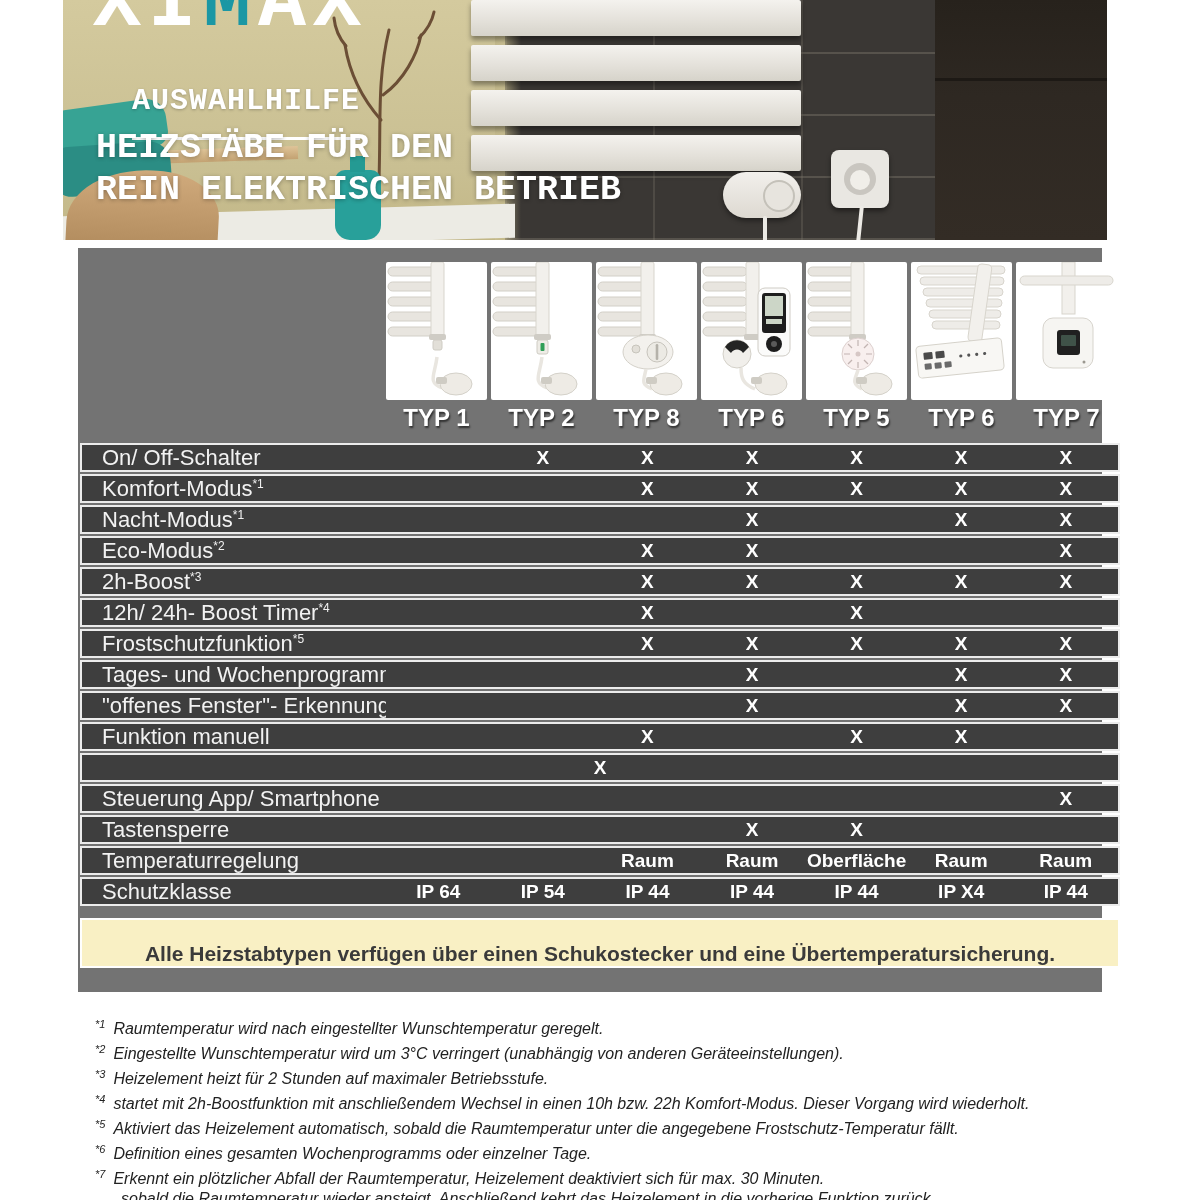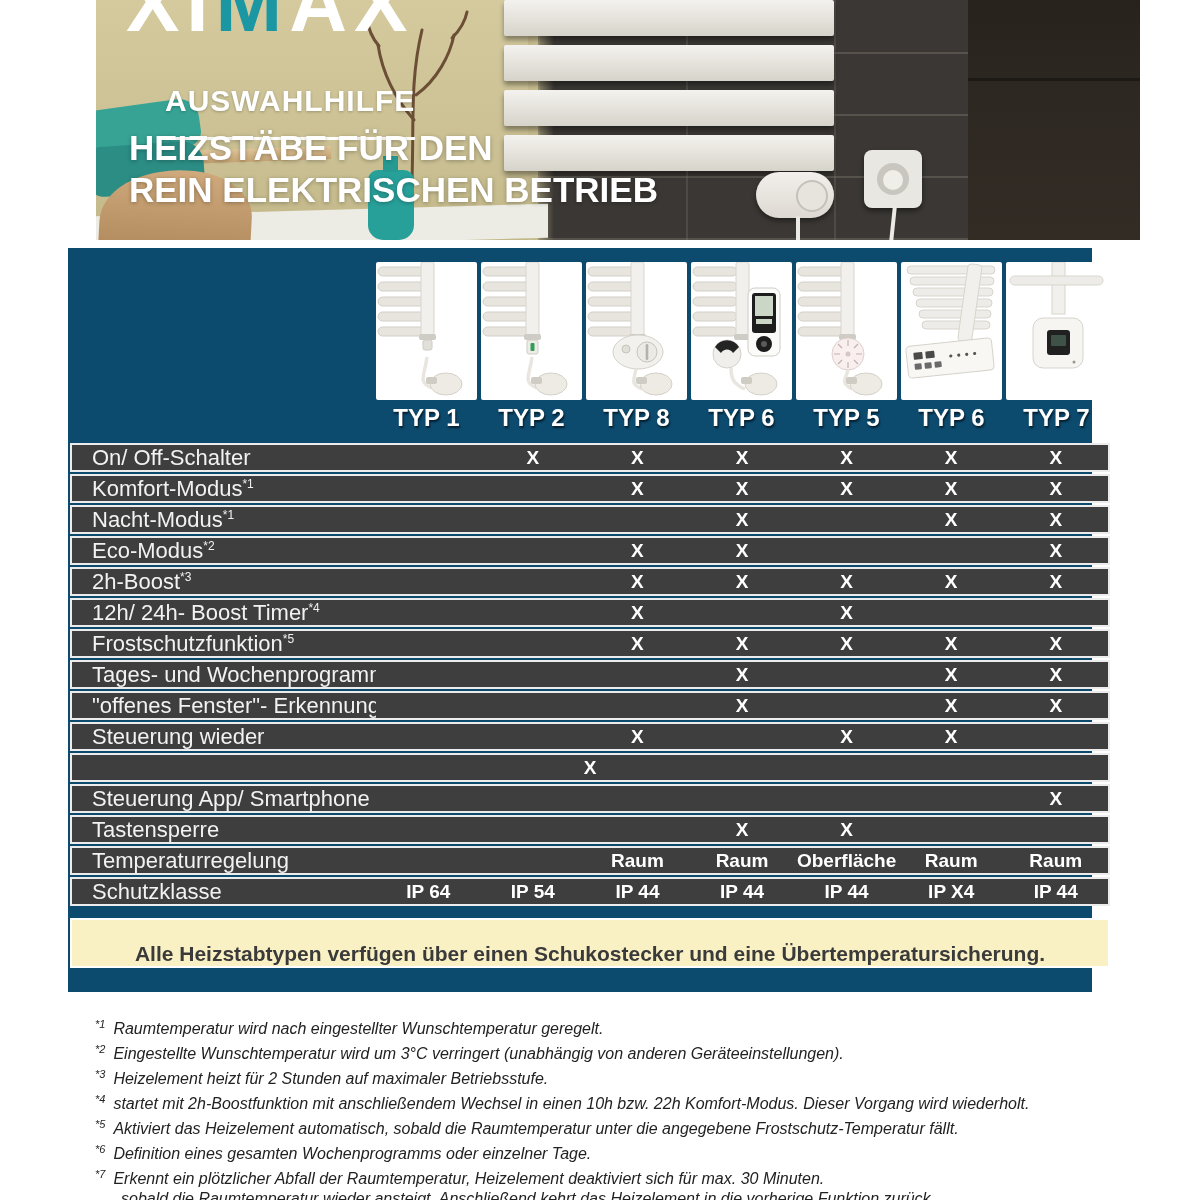--- a/index.html
+++ b/index.html
@@ -1,22 +1,22 @@
 <!DOCTYPE html>
 <html><head>
 <meta charset="utf-8">
 <style>
   * { margin:0; padding:0; box-sizing:border-box; }
   body { background:#fff; }
   .page { position:relative; width:1200px; height:1200px; overflow:hidden; background:#fff;
           font-family:"Liberation Sans", sans-serif; }
 
   
-  .hero { position:absolute; left:96px; top:0; width:1044px; height:240px; overflow:hidden;
-          background:linear-gradient(180deg,#d4ca9e 0%, #c9bf92 70%, #c2b787 100%); }
+  .hero { position:absolute; left:63px; top:0; width:1044px; height:240px; overflow:hidden;
+          background:linear-gradient(180deg,#d4ca9e 0%, #c9bf92 70%, #c2b787 100%);font-family:Liberation Mono, monospace; }
   .hero-tiles { position:absolute; left:442px; top:0; width:430px; height:240px;
           background-color:#3a3734;
           background-image:
             repeating-linear-gradient(0deg, rgba(130,124,112,.4) 0 2px, transparent 2px 62px),
             repeating-linear-gradient(90deg, rgba(130,124,112,.28) 0 2px, transparent 2px 148px); }
   .hero-tiles-fade { position:absolute; left:432px; top:0; width:26px; height:240px;
           background:linear-gradient(90deg,#c6bc8e, rgba(70,66,60,0)); }
   .hero-cabinet { position:absolute; left:872px; top:0; width:172px; height:240px;
           background:linear-gradient(180deg,#27221c 0%, #2e2822 40%, #332c25 100%); }
   .hero-cabinet-seam { position:absolute; left:872px; top:78px; width:172px; height:3px; background:#1d1915; }
@@ -49,21 +49,21 @@
   .logo .accent { color:#1b97a4; }
   .badge { position:absolute; left:33px; top:84px; display:inline-block; color:#fff; font-weight:bold;
           font-size:30px; letter-spacing:1px; border-bottom:3px solid #fff; padding-bottom:19px;
           text-shadow:0 1px 3px rgba(0,0,0,.25);margin-left:36px; }
   .title1 { position:absolute; left:33px; top:128px; color:#fff; font-weight:bold; font-size:35px;
           text-shadow:0 1px 4px rgba(0,0,0,.3); }
   .title2 { position:absolute; left:33px; top:170px; color:#fff; font-weight:bold; font-size:35px;
           text-shadow:0 1px 4px rgba(0,0,0,.3); }
 
   
-  .panel { position:absolute; left:68px; top:248px; width:1024px; height:744px; background:#0c4a6e; }
+  .panel { position:absolute; left:78px; top:248px; width:1024px; height:744px; background:#737373; }
   .thumbs { position:absolute; left:308px; top:14px; display:flex; gap:4px; }
   .thumb { width:101px; height:138px; background:#fff; border-radius:2px; overflow:hidden; }
   .type-labels { position:absolute; left:308px; top:156px; display:flex; gap:4px; }
   .type-label { width:101px; text-align:center; color:#fff; font-weight:bold; font-size:24px;
           text-shadow:1px 2px 2px rgba(0,0,0,.6); }
 
   .rows { position:absolute; left:2px; top:195px; width:1040px; }
   .trow { display:flex; align-items:center; height:29px; margin-bottom:2px; background:#3e3e3e;
           border:2px solid #ececec; }
   .tlabel { width:304px; padding-left:20px; color:#f2f2f2; font-size:22px; white-space:nowrap; overflow:hidden; }
@@ -343,21 +343,21 @@
           <div class="tlabel">"offenes Fenster"- Erkennung<sup>*7</sup></div>
           <div class="tcell"></div>
           <div class="tcell"></div>
           <div class="tcell"></div>
           <div class="tcell">X</div>
           <div class="tcell"></div>
           <div class="tcell">X</div>
           <div class="tcell">X</div>
         </div>
         <div class="trow">
-          <div class="tlabel">Steuerung wieder</div>
+          <div class="tlabel">Funktion manuell</div>
           <div class="tcell"></div>
           <div class="tcell"></div>
           <div class="tcell">X</div>
           <div class="tcell"></div>
           <div class="tcell">X</div>
           <div class="tcell">X</div>
           <div class="tcell"></div>
         </div>
         <div class="trow">
           <div class="tcell"></div>

